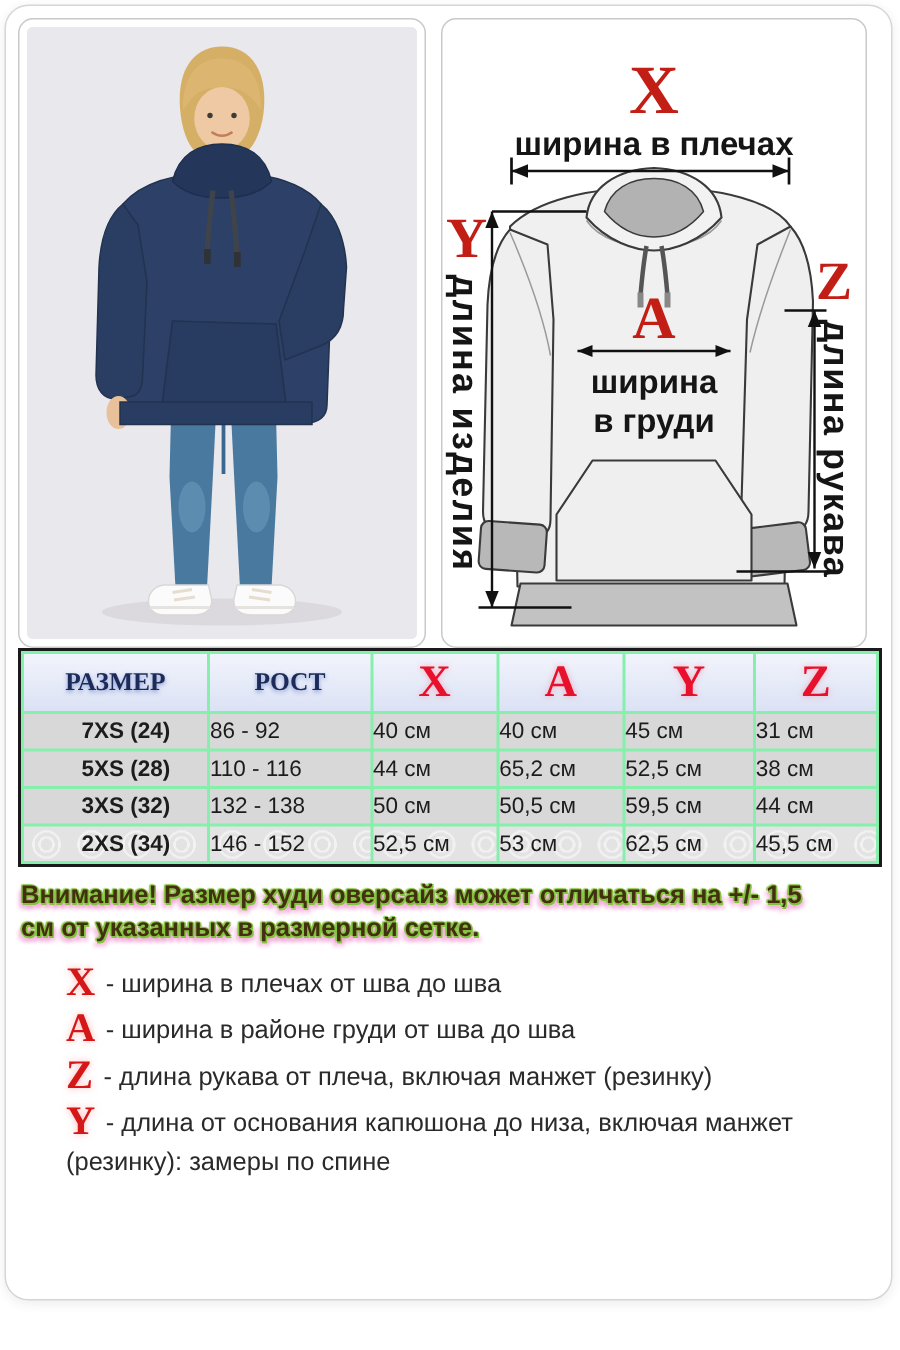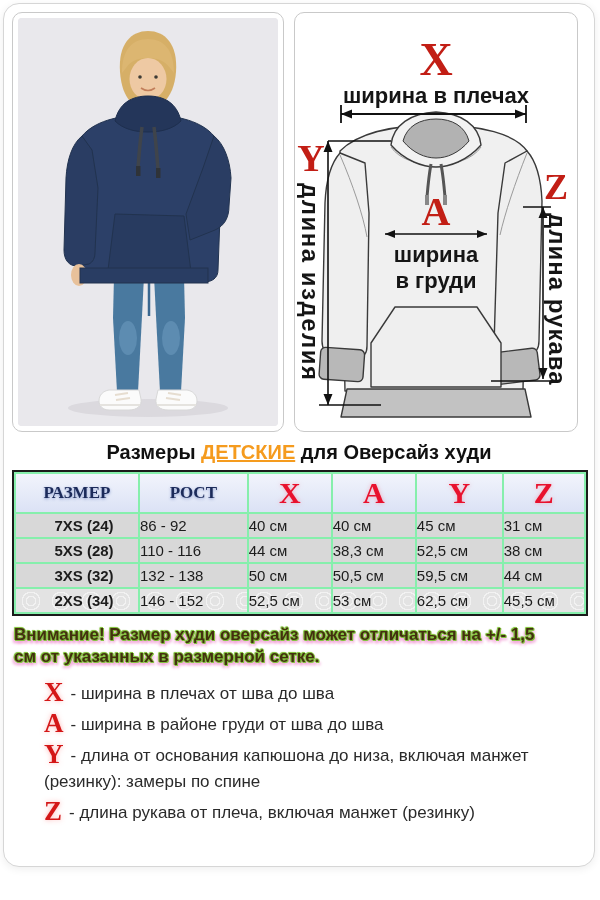--- a/index.html
+++ b/index.html
@@ -157,23 +157,20 @@
             <line x1="196" y1="368" x2="258" y2="368"></line>
           </g>
           <polygon points="248,194 243.5,205 252.5,205" fill="#111"></polygon>
           <polygon points="248,366 243.5,355 252.5,355" fill="#111"></polygon>
           <text class="dim-label" font-size="24" letter-spacing="1" transform="translate(254 200) rotate(90)">длина рукава</text>
         </g>
       </svg>
     </div>
   </div>
 
-  <div class="title">
-    <span>Размеры </span><span class="hl">ДЕТСКИЕ</span><span> для Оверсайз худи</span>
-  </div>
 
   <table class="size-table">
     <colgroup>
       <col style="width:125px">
         <col style="width:110px">
         <col style="width:85px">
       <col style="width:85px">
         <col style="width:88px">
         <col style="width:83px">
     </colgroup>
@@ -193,21 +190,21 @@
         <td>86 - 92</td>
         <td>40 см</td>
         <td>40 см</td>
         <td>45 см</td>
         <td>31 см</td>
       </tr>
       <tr class="r-odd">
         <td class="c-size">5XS (28)</td>
         <td>110 - 116</td>
         <td>44 см</td>
-        <td>38,3 см</td>
+        <td>65,2 см</td>
         <td>52,5 см</td>
         <td>38 см</td>
       </tr>
       <tr class="r-odd">
         <td class="c-size">3XS (32)</td>
         <td>132 - 138</td>
         <td>50 см</td>
         <td>50,5 см</td>
         <td>59,5 см</td>
         <td>44 см</td>
@@ -226,20 +223,20 @@
   <div class="warning">Внимание! Размер худи оверсайз может отличаться на +/- 1,5 см от указанных в размерной сетке.</div>
 
   <div class="legend">
     <div class="legend-item">
       <span class="legend-letter">X</span><span>- ширина в плечах от шва до шва</span>
     </div>
     <div class="legend-item">
       <span class="legend-letter">A</span><span>- ширина в районе груди от шва до шва</span>
     </div>
     <div class="legend-item">
+      <span class="legend-letter">Z</span><span>- длина рукава от плеча, включая манжет (резинку)</span>
+    </div>
+    <div class="legend-item">
       <span class="legend-letter">Y</span><span>- длина от основания капюшона до низа, включая манжет (резинку): замеры по спине</span>
     </div>
-    <div class="legend-item">
-      <span class="legend-letter">Z</span><span>- длина рукава от плеча, включая манжет (резинку)</span>
-    </div>
   </div>
 
 </div>
 
 </body></html>

